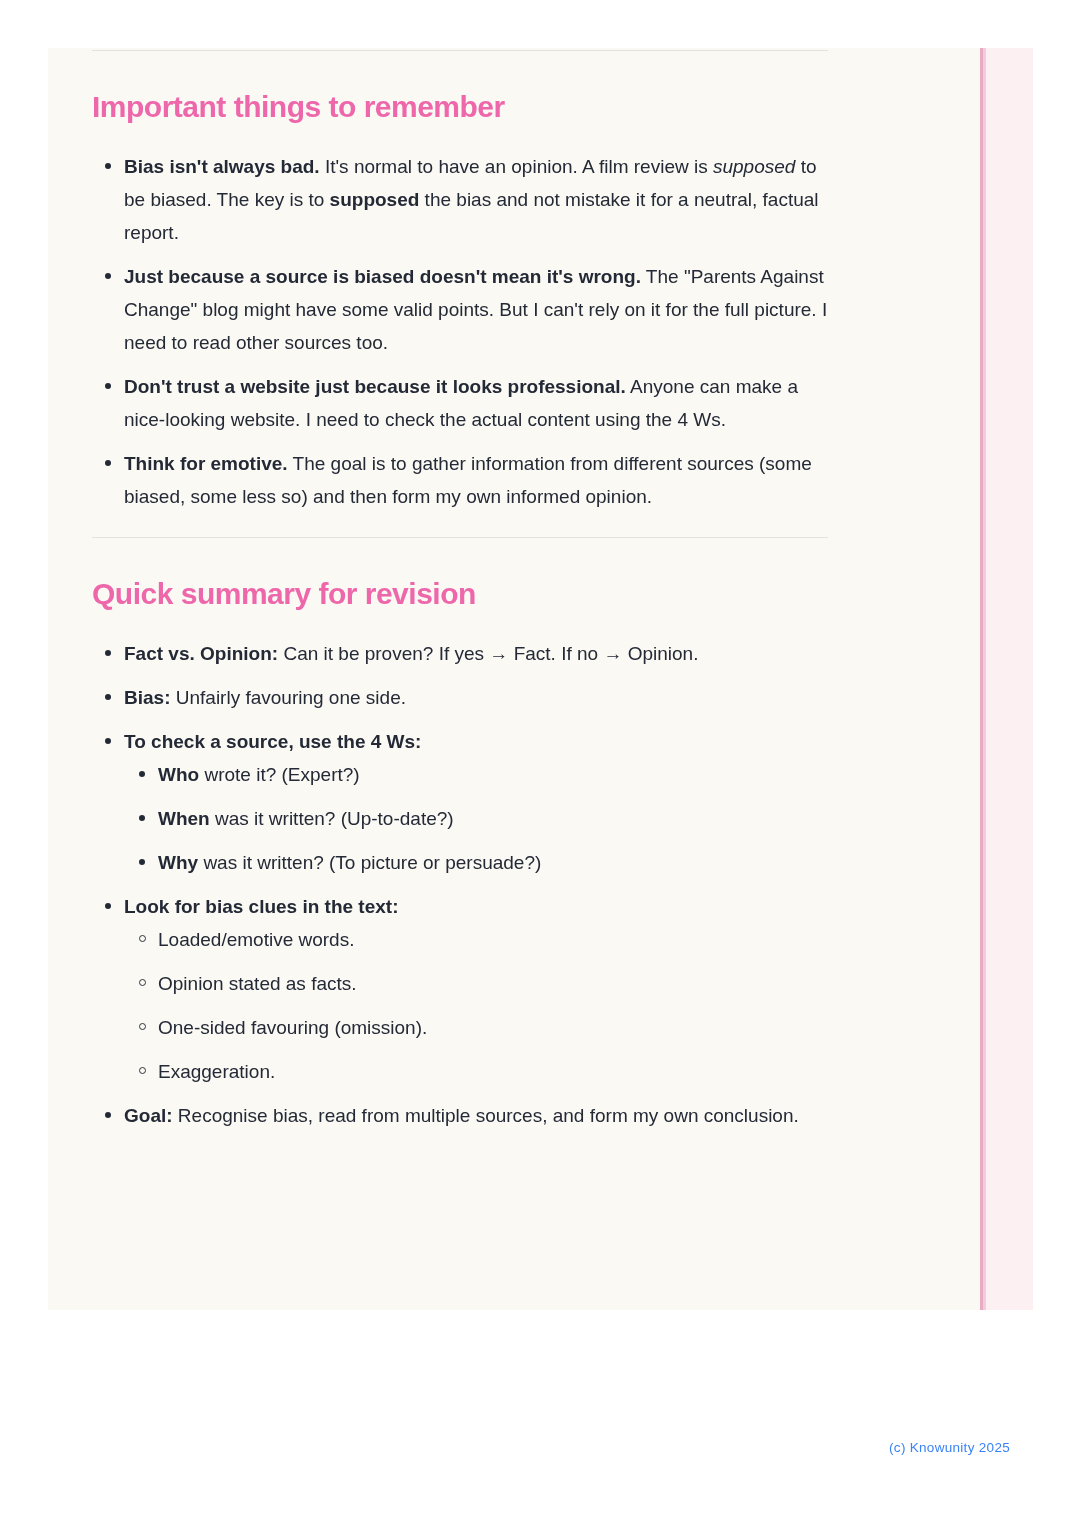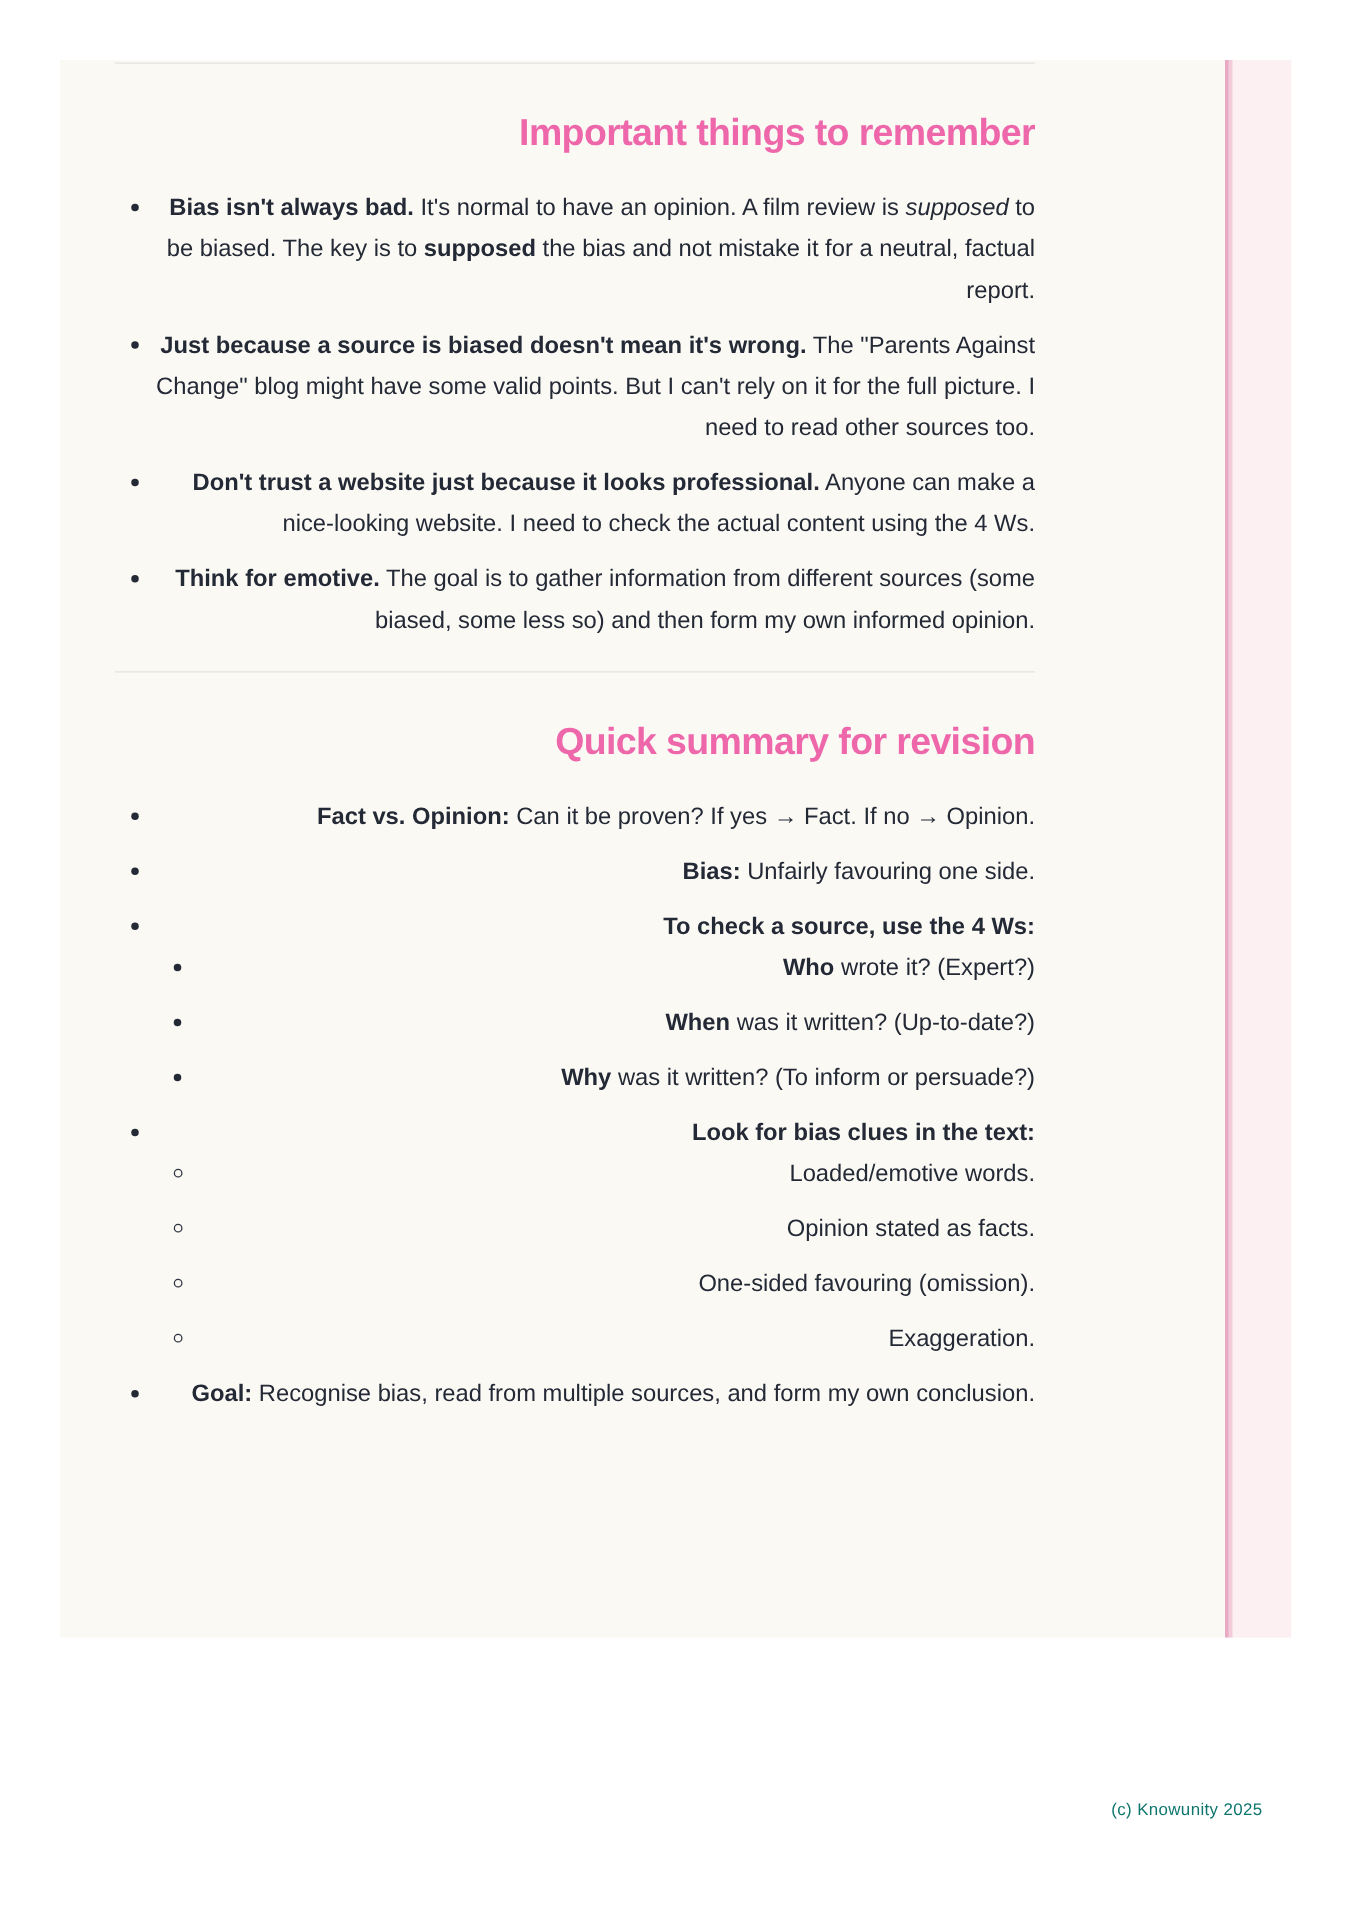--- a/index.html
+++ b/index.html
@@ -7,21 +7,20 @@
     padding: 0;
     background: #ffffff;
     font-family: "Liberation Sans", sans-serif;
   }
   .page {
     position: relative;
     width: 1080px;
     height: 1528px;
     background: #ffffff;
     overflow: hidden;
-    text-align: right;
   }
   .card {
     position: absolute;
     left: 48px;
     top: 48px;
     width: 985px;
     height: 1262px;
     background: #faf9f4;
   }
   .pink-sidebar {
@@ -90,21 +89,21 @@
     top: 12px;
   }
   .b { font-weight: 700; }
   .i { font-style: italic; }
   .footer {
     position: absolute;
     top: 1440px;
     right: 70px;
     font-size: 13.5px;
     letter-spacing: 0.3px;
-    color: #0f766e;
+    color: #3b82f6;
   }
 </style>
 </head>
 <body>
 
 <div class="page">
   <div class="card">
     <div class="content" id="sections-root">
         <section class="section">
           <hr>
@@ -118,21 +117,21 @@
         </section>
         <section class="section">
           <hr>
           <h2 class="section-title">Quick summary for revision</h2>
           <ul class="blist">
             <li class="marker-disc"><span class="b">Fact vs. Opinion:</span><span> Can it be proven? If yes → Fact. If no → Opinion.</span></li>
             <li class="marker-disc"><span class="b">Bias:</span><span> Unfairly favouring one side.</span></li>
             <li class="marker-disc"><span class="b">To check a source, use the 4 Ws:</span><ul class="blist">
                 <li class="marker-disc"><span class="b">Who</span><span> wrote it? (Expert?)</span></li>
                 <li class="marker-disc"><span class="b">When</span><span> was it written? (Up-to-date?)</span></li>
-                <li class="marker-disc"><span class="b">Why</span><span> was it written? (To inform or persuade?)</span></li>
+                <li class="marker-disc"><span class="b">Why</span><span> was it written? (To picture or persuade?)</span></li>
               </ul></li>
             <li class="marker-disc"><span class="b">Look for bias clues in the text:</span><ul class="blist">
                 <li class="marker-circle"><span>Loaded/emotive words.</span></li>
                 <li class="marker-circle"><span>Opinion stated as facts.</span></li>
                 <li class="marker-circle"><span>One-sided favouring (omission).</span></li>
                 <li class="marker-circle"><span>Exaggeration.</span></li>
               </ul></li>
             <li class="marker-disc"><span class="b">Goal:</span><span> Recognise bias, read from multiple sources, and form my own conclusion.</span></li>
           </ul>
         </section>

